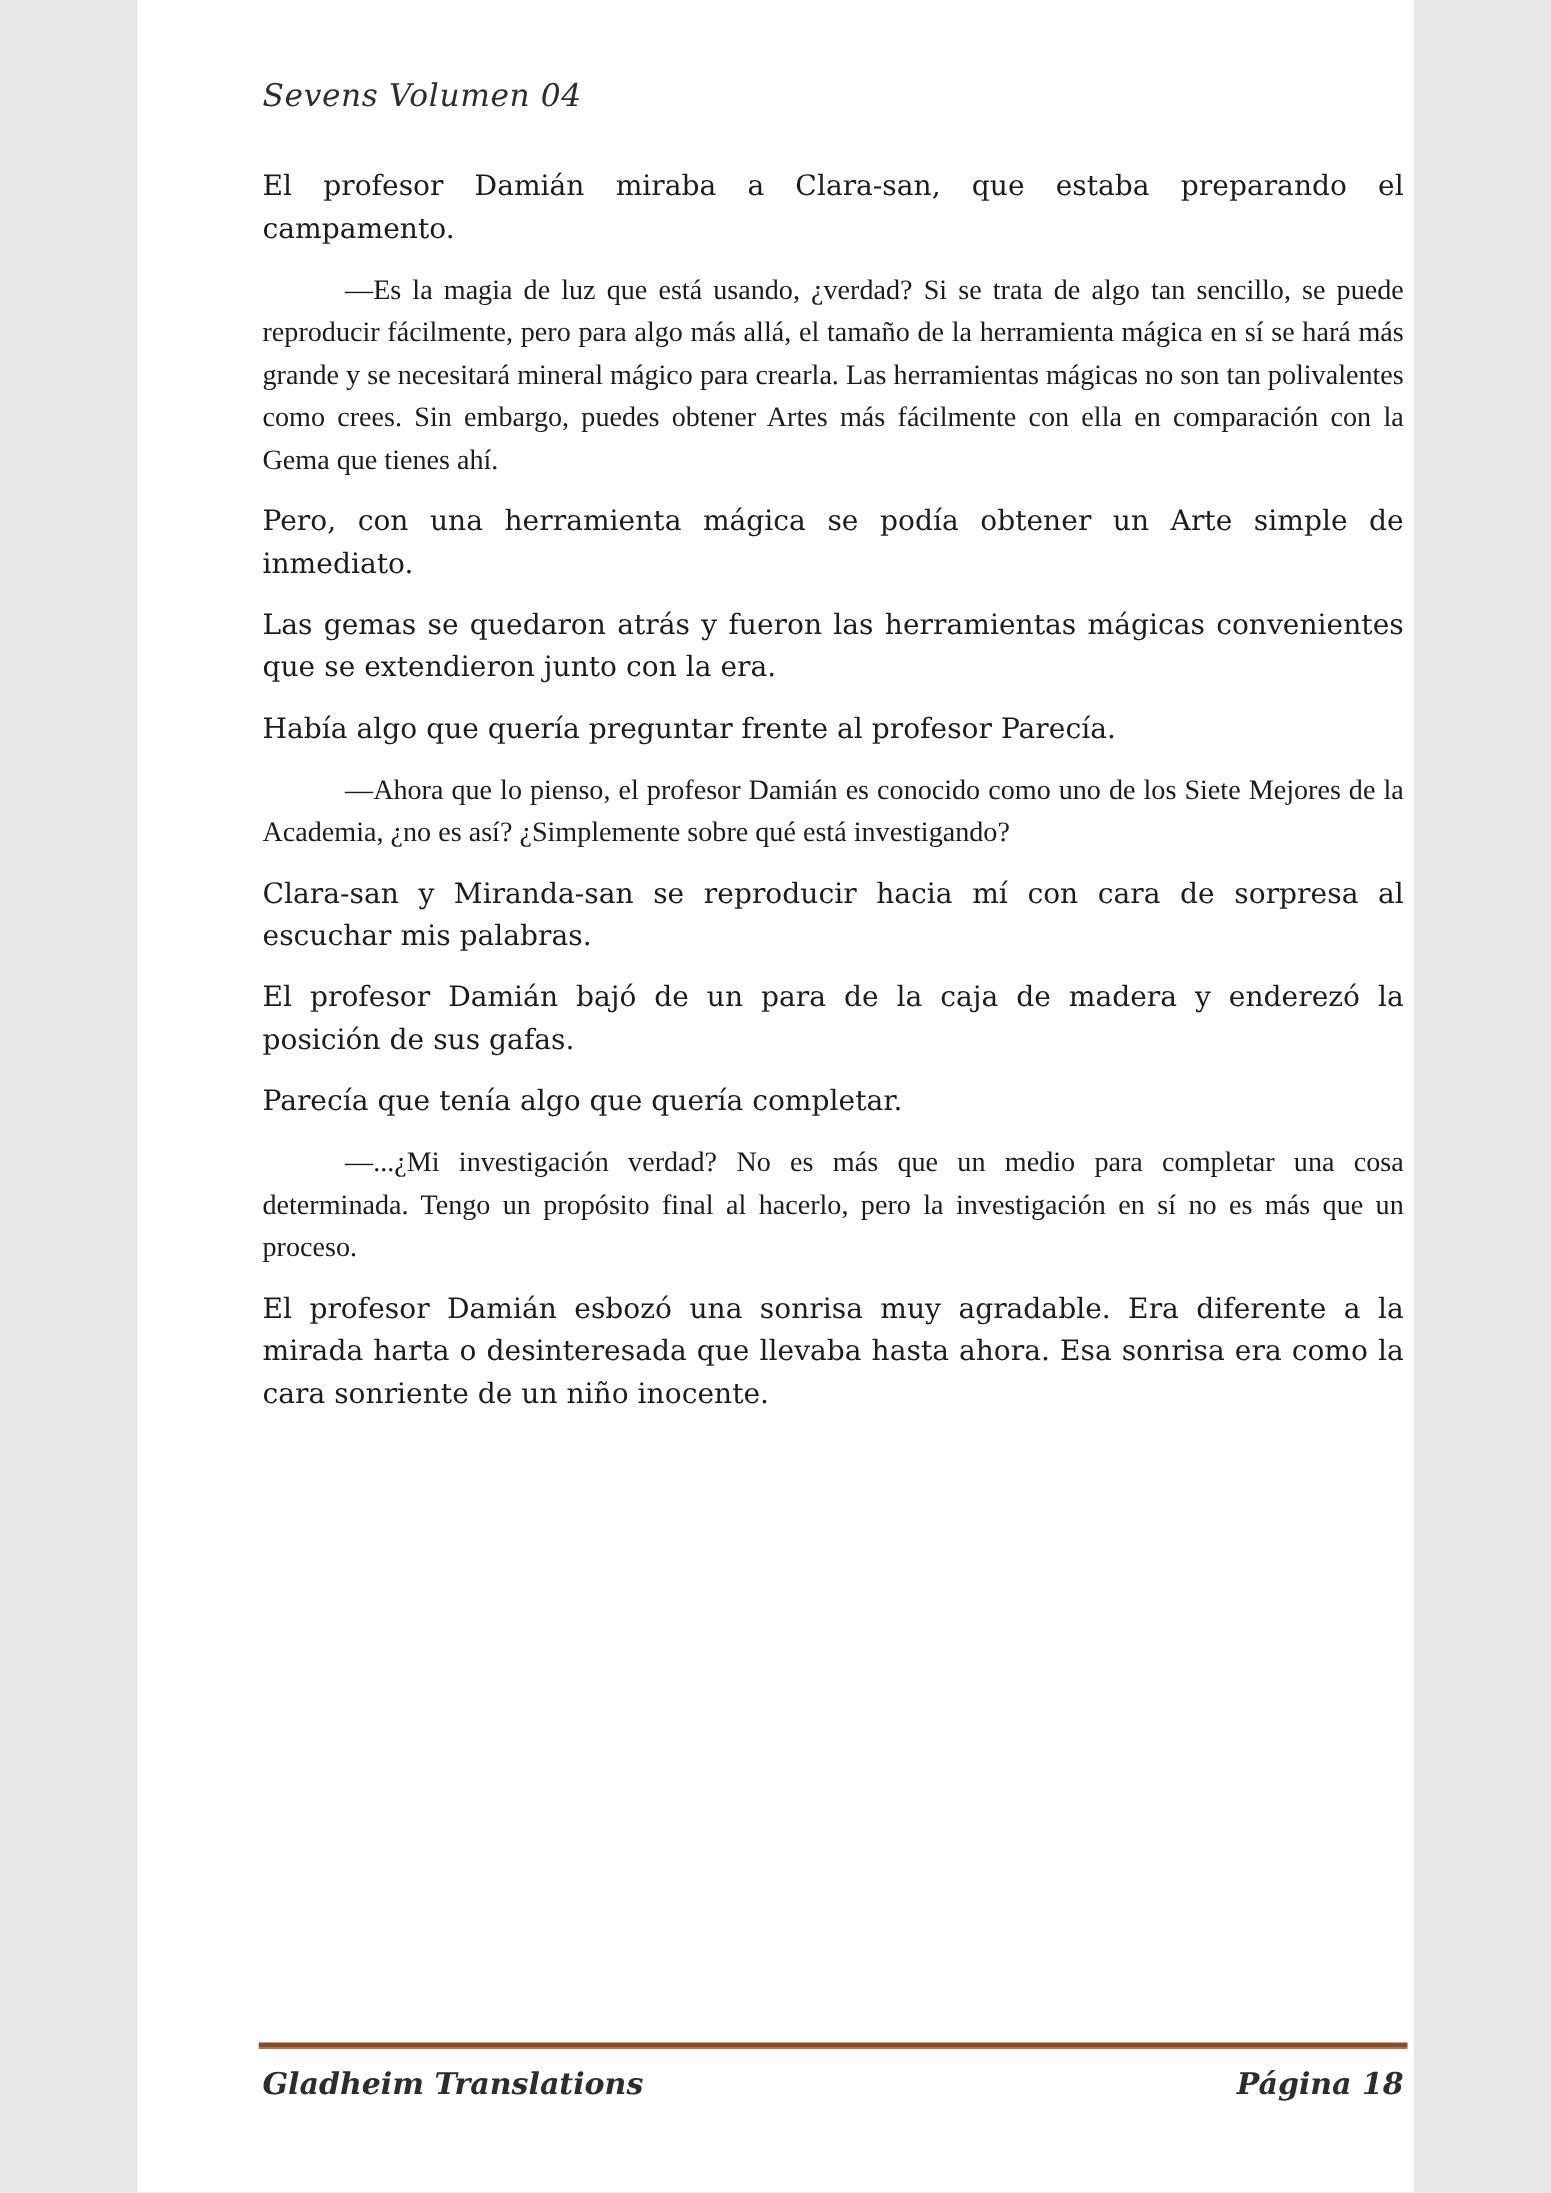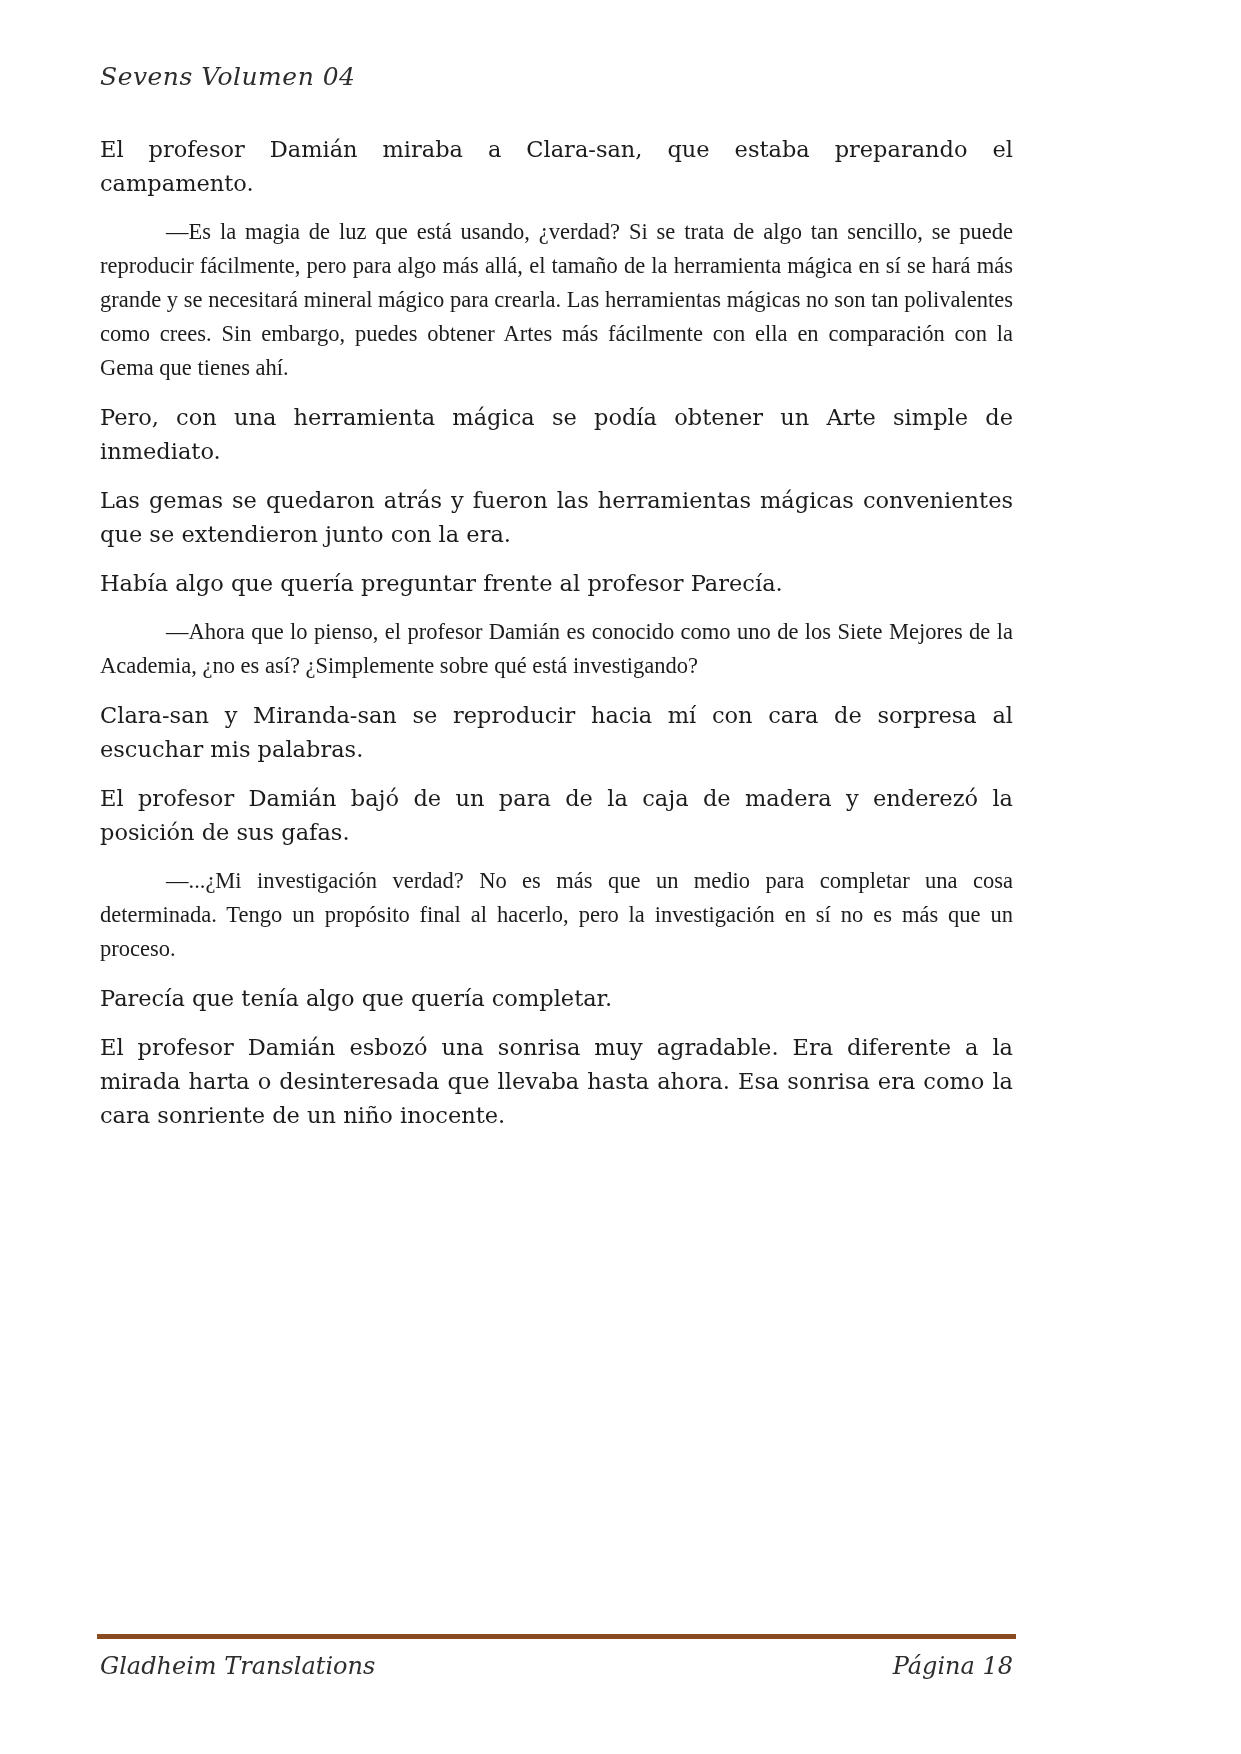--- a/index.html
+++ b/index.html
@@ -2,21 +2,21 @@
 <html lang="es"><head>
 <meta charset="utf-8">
 <title>Sevens Volumen 04 — Página 18</title>
 <style>
   * { margin: 0; padding: 0; box-sizing: border-box; }
   html, body { background: #e8e8e8; }
   body { font-family: "DejaVu Serif", "Liberation Serif", serif; }
 
   .page {
     position: relative;
-    width: 1241px;
+    width: 1021px;
     height: 1754px;
     margin: 0 auto;
     background: #ffffff;
     color: #1c1c1c;
     overflow: hidden;
   }
 
   .running-header {
     position: absolute;
     top: 62px;
@@ -62,40 +62,41 @@
     position: absolute;
     top: 1652px;
     left: 100px;
     width: 913px;
     display: flex;
     justify-content: space-between;
     align-items: baseline;
     font-style: italic;
     font-size: 24px;
     color: #2d2d2d;
+    font-weight: bold;
   }
 </style>
 </head>
 <body>
 
 <div class="page" style="color: rgb(28, 28, 28); background: rgb(255, 255, 255);">
 
   <div class="running-header">Sevens Volumen 04</div>
 
   <main class="content">
       <p class="para">El profesor Damián miraba a Clara-san, que estaba preparando el campamento.</p>
       <p class="para dialogue">—Es la magia de luz que está usando, ¿verdad? Si se trata de algo tan sencillo, se puede reproducir fácilmente, pero para algo más allá, el tamaño de la herramienta mágica en sí se hará más grande y se necesitará mineral mágico para crearla. Las herramientas mágicas no son tan polivalentes como crees. Sin embargo, puedes obtener Artes más fácilmente con ella en comparación con la Gema que tienes ahí.</p>
       <p class="para">Pero, con una herramienta mágica se podía obtener un Arte simple de inmediato.</p>
       <p class="para">Las gemas se quedaron atrás y fueron las herramientas mágicas convenientes que se extendieron junto con la era.</p>
       <p class="para">Había algo que quería preguntar frente al profesor Parecía.</p>
       <p class="para dialogue">—Ahora que lo pienso, el profesor Damián es conocido como uno de los Siete Mejores de la Academia, ¿no es así? ¿Simplemente sobre qué está investigando?</p>
       <p class="para">Clara-san y Miranda-san se reproducir hacia mí con cara de sorpresa al escuchar mis palabras.</p>
       <p class="para">El profesor Damián bajó de un para de la caja de madera y enderezó la posición de sus gafas.</p>
+      <p class="para">Parecía que tenía algo que quería completar.</p>
       <p class="para dialogue">—...¿Mi investigación verdad? No es más que un medio para completar una cosa determinada. Tengo un propósito final al hacerlo, pero la investigación en sí no es más que un proceso.</p>
-      <p class="para">Parecía que tenía algo que quería completar.</p>
       <p class="para">El profesor Damián esbozó una sonrisa muy agradable. Era diferente a la mirada harta o desinteresada que llevaba hasta ahora. Esa sonrisa era como la cara sonriente de un niño inocente.</p>
     </main>
 
   <div class="footer-rule" style="border-color: rgb(138, 75, 33);"></div>
 
   <div class="running-footer">
     <span>Gladheim Translations</span>
     <span>Página 18</span>
   </div>
 

